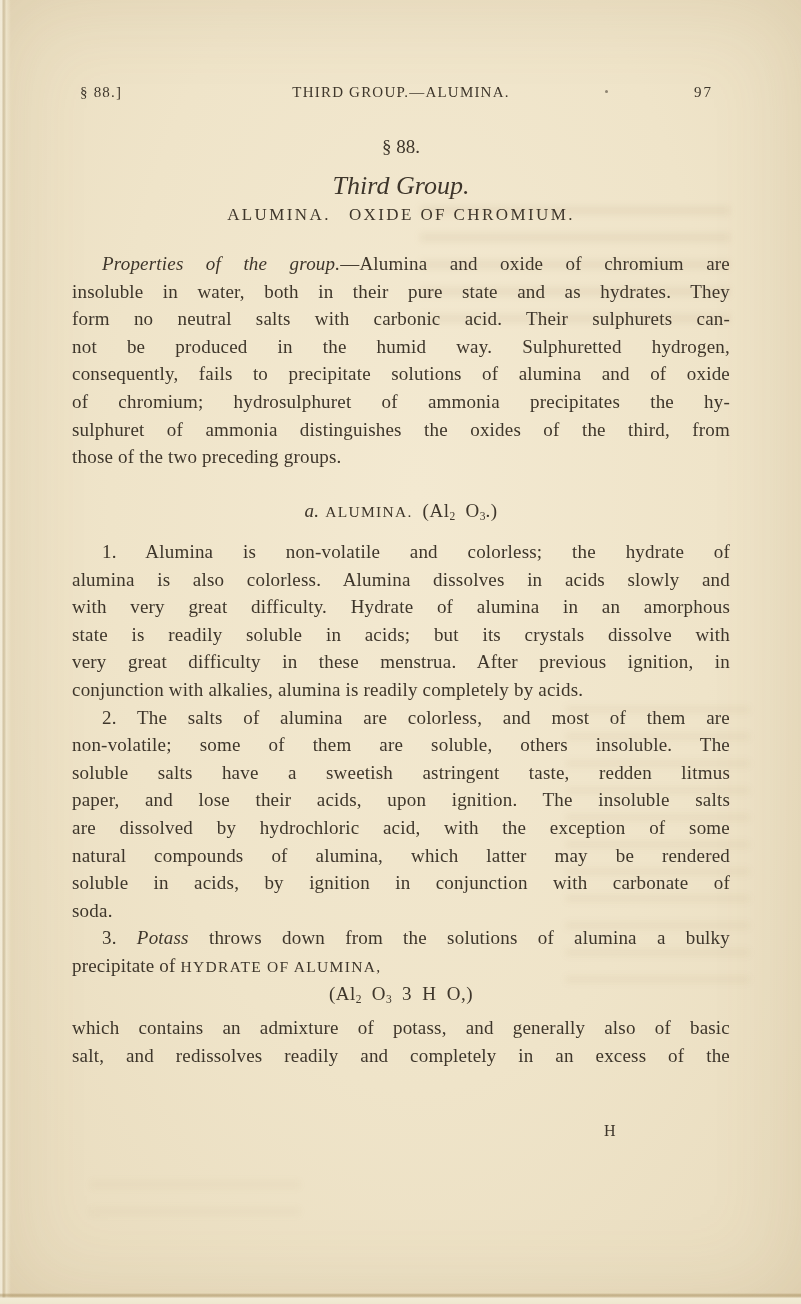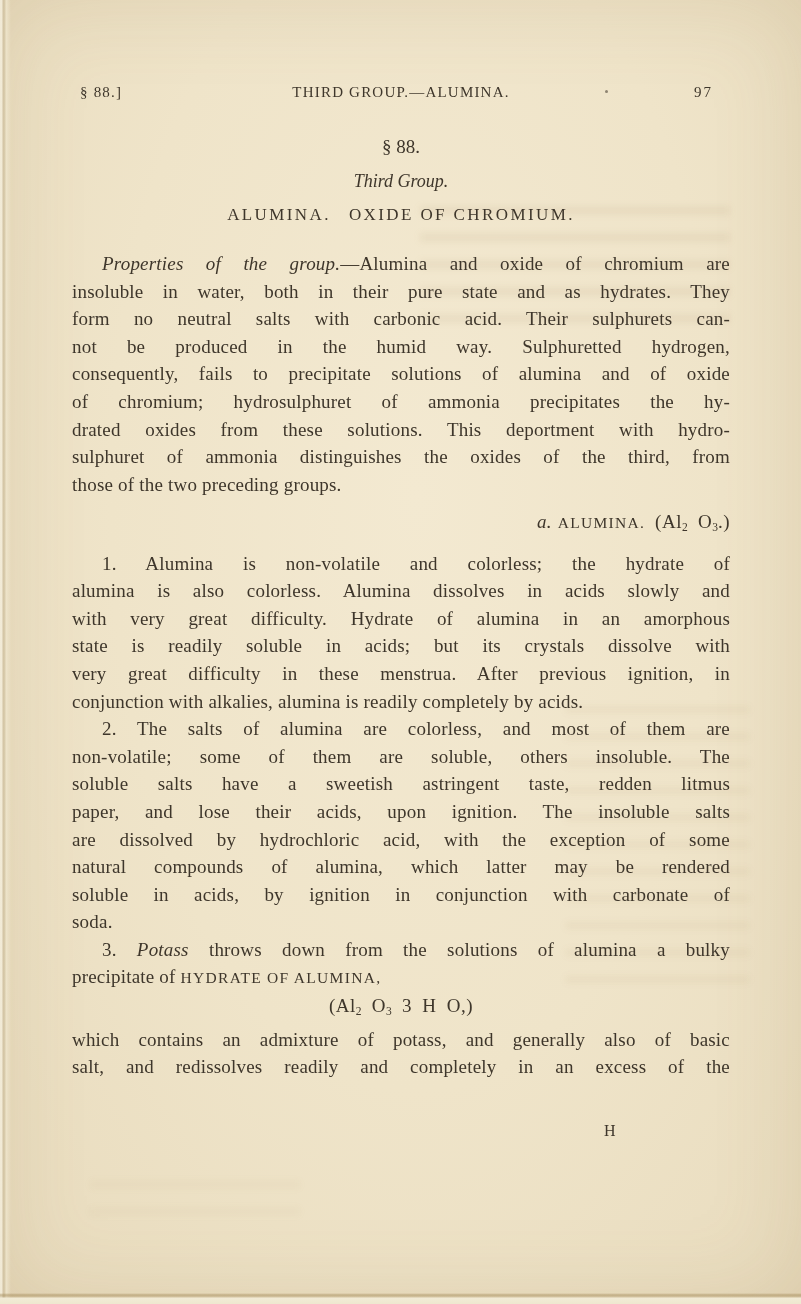--- a/index.html
+++ b/index.html
@@ -61,21 +61,21 @@
   .running-header .rh-center { position: absolute; left: 0; right: 0; top: 0; text-align: center; }
   .running-header .rh-right  { position: absolute; left: 578px; top: 0; letter-spacing: 2px; margin-left: 44px; }
 
   
   .sec-num {
     position: absolute; left: 72px; top: 136px; width: 658px;
     text-align: center; font-size: 19px;
   }
   .sec-title {
     position: absolute; left: 72px; top: 171px; width: 658px;
-    text-align: center; font-size: 18px; font-style: italic;
+    text-align: center; font-size: 26px; font-style: italic;
   }
   .subtitle {
     position: absolute; left: 72px; top: 205px; width: 658px;
     text-align: center; font-size: 17px; letter-spacing: 2.4px;
   }
   .subtitle .gap { display: inline-block; width: 18px; }
 
   
   .text-block {
     position: absolute; left: 72px; top: 250px; width: 658px;
@@ -84,21 +84,21 @@
   .line { line-height: 27.6px; text-align: justify; text-align-last: justify; }
   .line.endline { text-align-last: left; }
   .line.indent { padding-left: 30px; }
   .line.center { text-align: center; text-align-last: center; }
 
   .h-special {
     margin-top: 13px; line-height: 26px; text-align: center;
     font-style: italic; font-size: 20px; letter-spacing: .3px;
   }
   .h-sub-a {
-    margin-top: 9px; margin-bottom: 7px; line-height: 30px; text-align: right;
+    margin-top: 25px; margin-bottom: 7px; line-height: 30px; text-align: center;
     font-size: 19px;
   }
   .h-sub-a .sc { margin: 0 10px 0 6px; }
 
   .it { font-style: italic; }
   .sc { font-size: 15.5px; letter-spacing: 1.3px; }
   .formula { letter-spacing: .5px; word-spacing: 5px; }
   .sb { font-size: 11.5px; vertical-align: -0.28em; letter-spacing: 0; }
 
   .signature {
@@ -132,21 +132,20 @@
   </div>
 
   <div class="text-block">
 
     <div class="line indent"><span class="it">Properties of the group.</span><span>—Alumina and oxide of chromium are</span></div>
     <div class="line">insoluble in water, both in their pure state and as hydrates. They</div>
     <div class="line">form no neutral salts with carbonic acid. Their sulphurets can-</div>
     <div class="line">not be produced in the humid way. Sulphuretted hydrogen,</div>
     <div class="line">consequently, fails to precipitate solutions of alumina and of oxide</div>
     <div class="line">of chromium; hydrosulphuret of ammonia precipitates the hy-</div>
-    <div class="line">drated oxides from these solutions. This deportment with hydro-</div>
     <div class="line">sulphuret of ammonia distinguishes the oxides of the third, from</div>
     <div class="line endline">those of the two preceding groups.</div>
 
 
     <div class="h-sub-a">
       <span class="it">a.</span><span class="sc">ALUMINA.</span><span class="formula"><span>(Al</span><span class="sb">2</span><span> O</span><span class="sb">3</span><span>.)</span></span>
     </div>
 
     <div class="line indent">1. Alumina is non-volatile and colorless; the hydrate of</div>
     <div class="line">alumina is also colorless. Alumina dissolves in acids slowly and</div>

